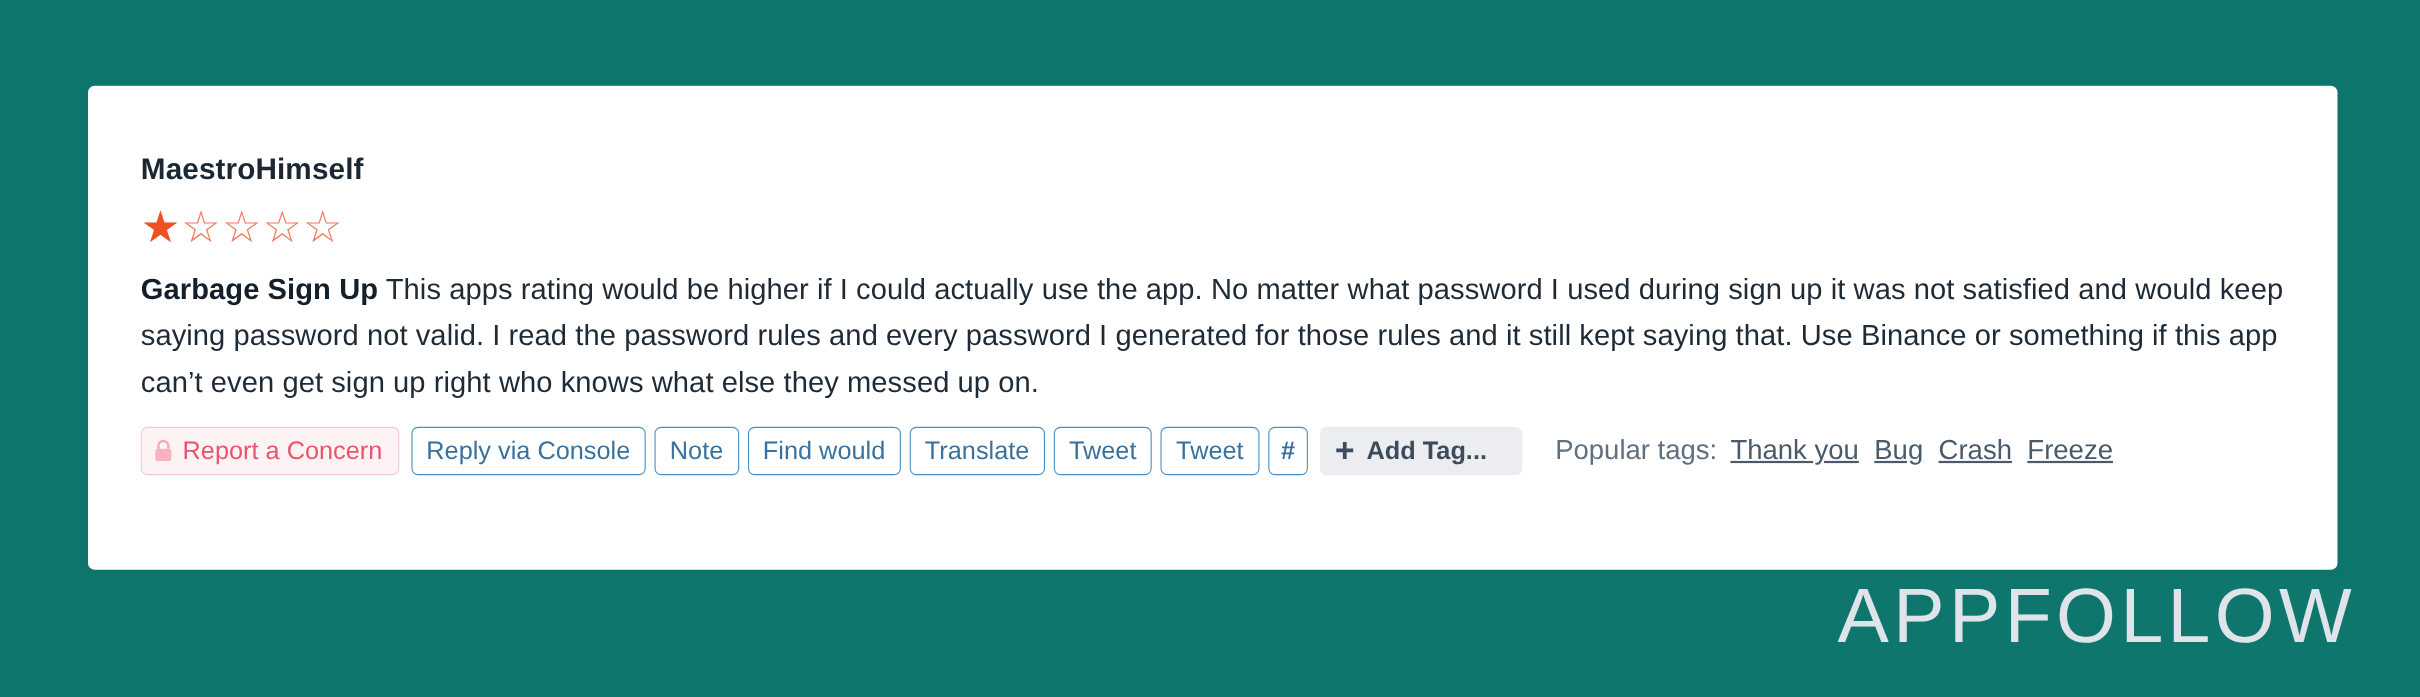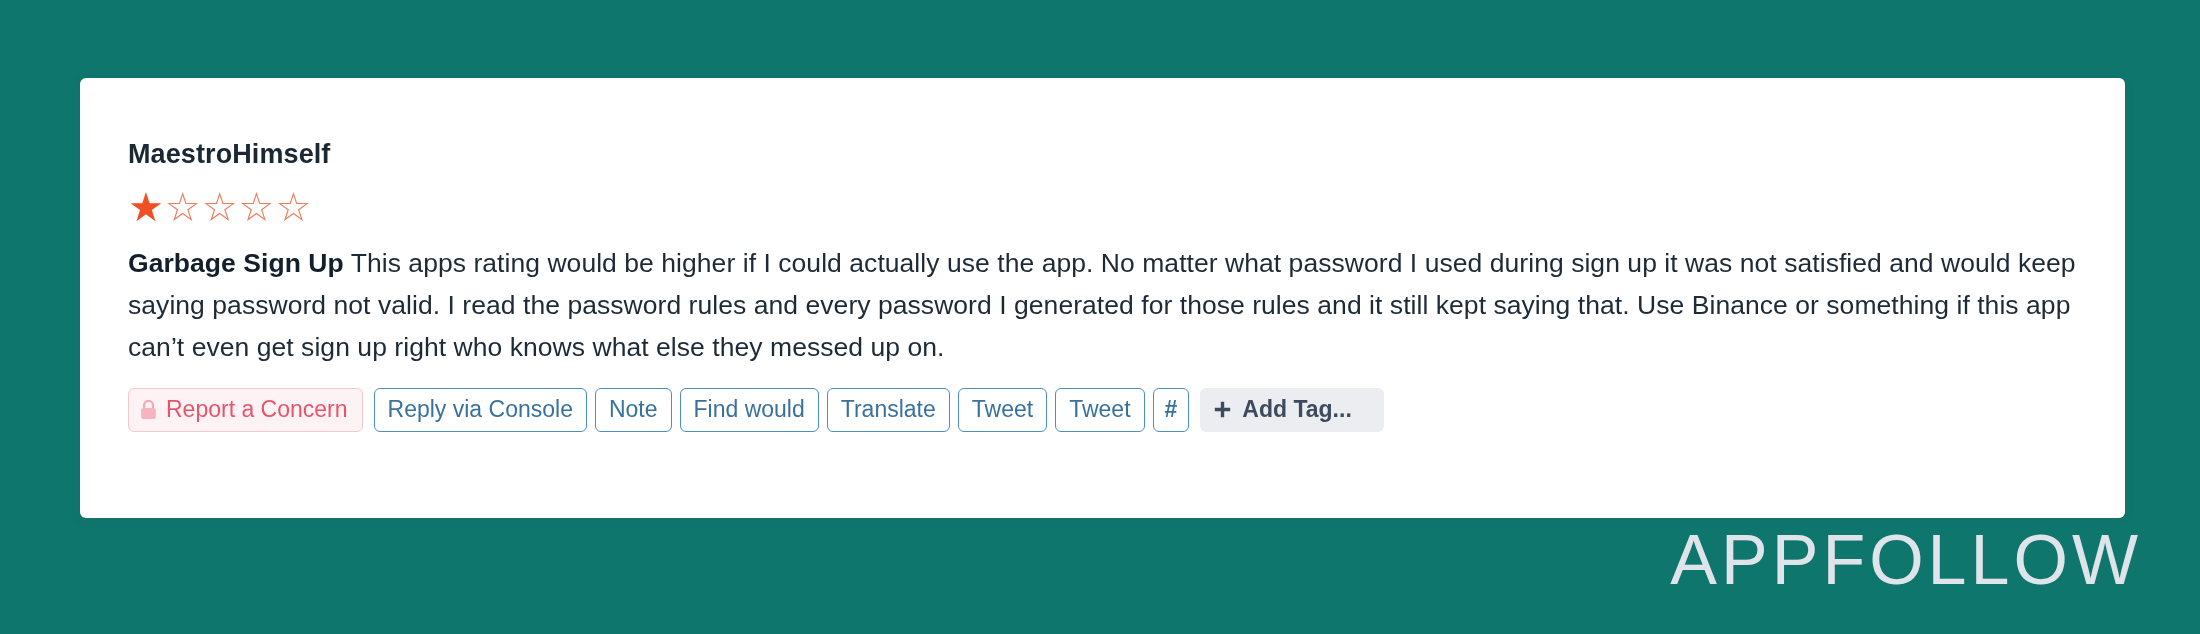--- a/index.html
+++ b/index.html
@@ -251,20 +251,27 @@
 
         <button class="btn addtag">
           <span class="plus-icon">
             <svg viewBox="0 0 19 19" width="19" height="19" xmlns="http://www.w3.org/2000/svg">
               <path d="M9.5 1.8v15.4M1.8 9.5h15.4" stroke="#3d4b5c" stroke-width="3.4" stroke-linecap="butt"></path>
             </svg>
           </span>
           <span>Add Tag...</span>
         </button>
 
+        <div class="popular-wrap">
+          <span class="popular-label">Popular tags:</span>
+          <span class="tag-link">Thank you</span>
+          <span class="tag-link">Bug</span>
+          <span class="tag-link">Crash</span>
+          <span class="tag-link">Freeze</span>
+        </div>
 
       </div>
     </div>
   </div>
 
   <div class="watermark">APPFOLLOW</div>
 
 </div>
 
 </body></html>

